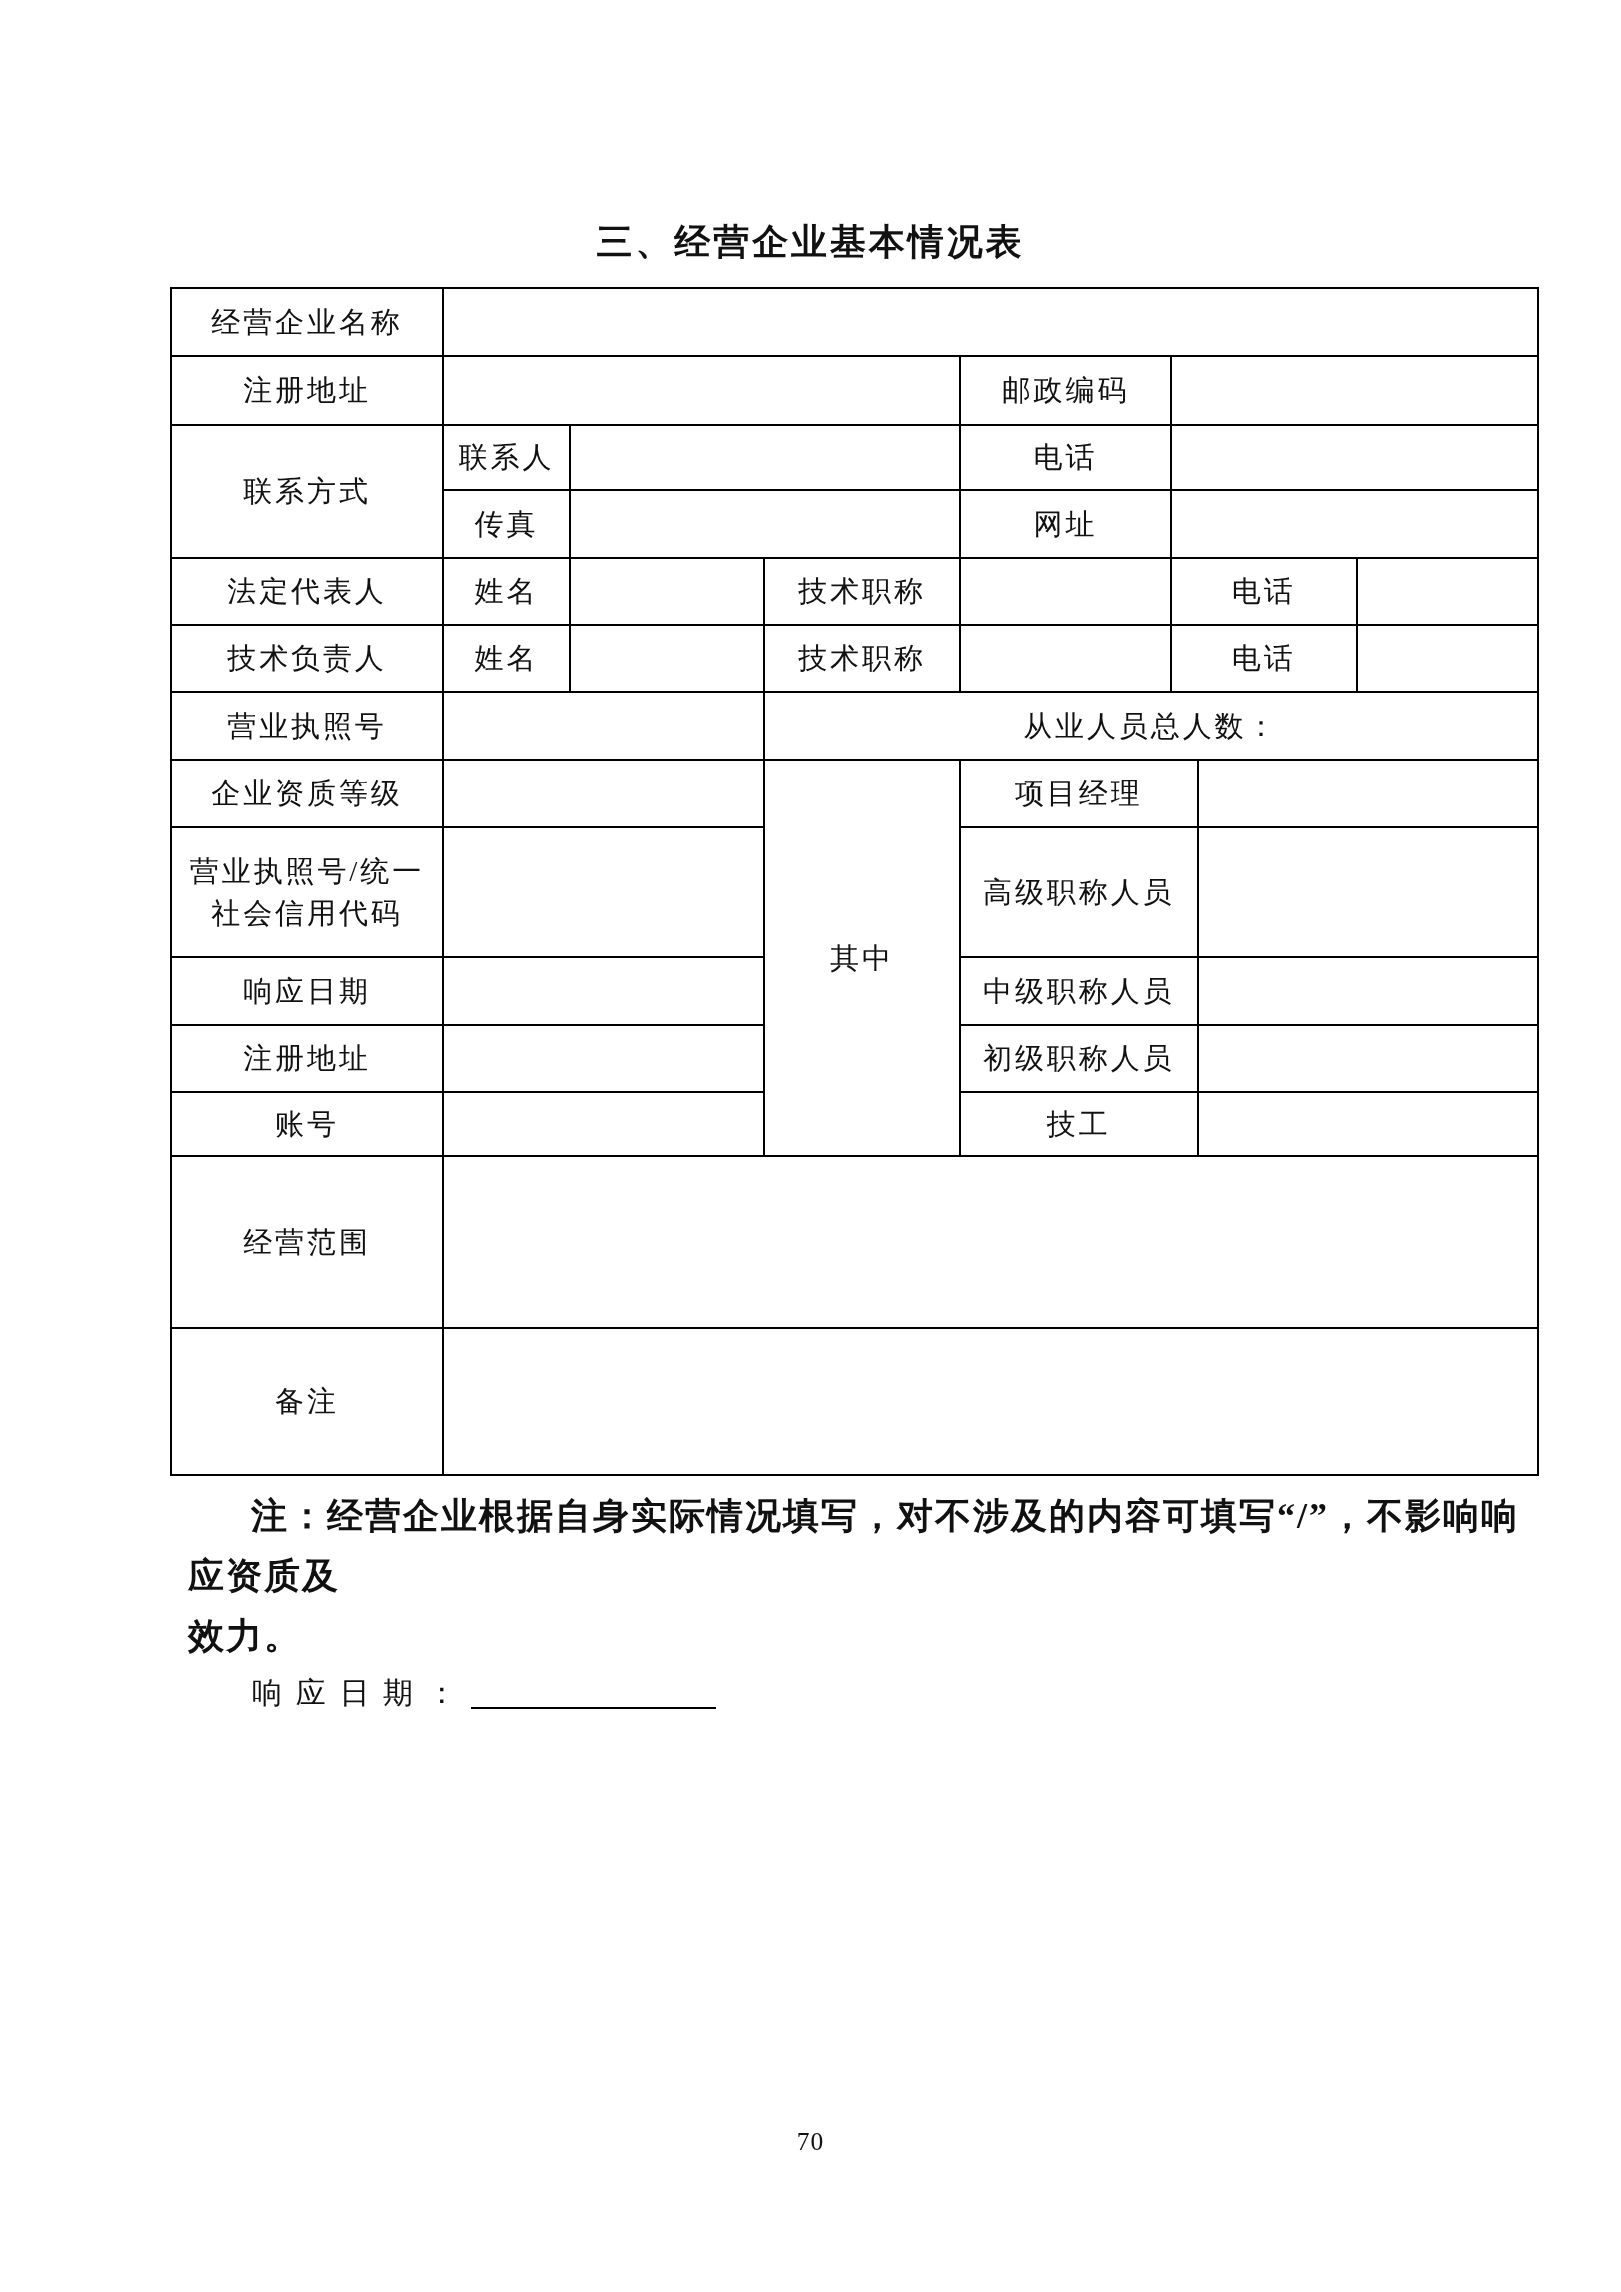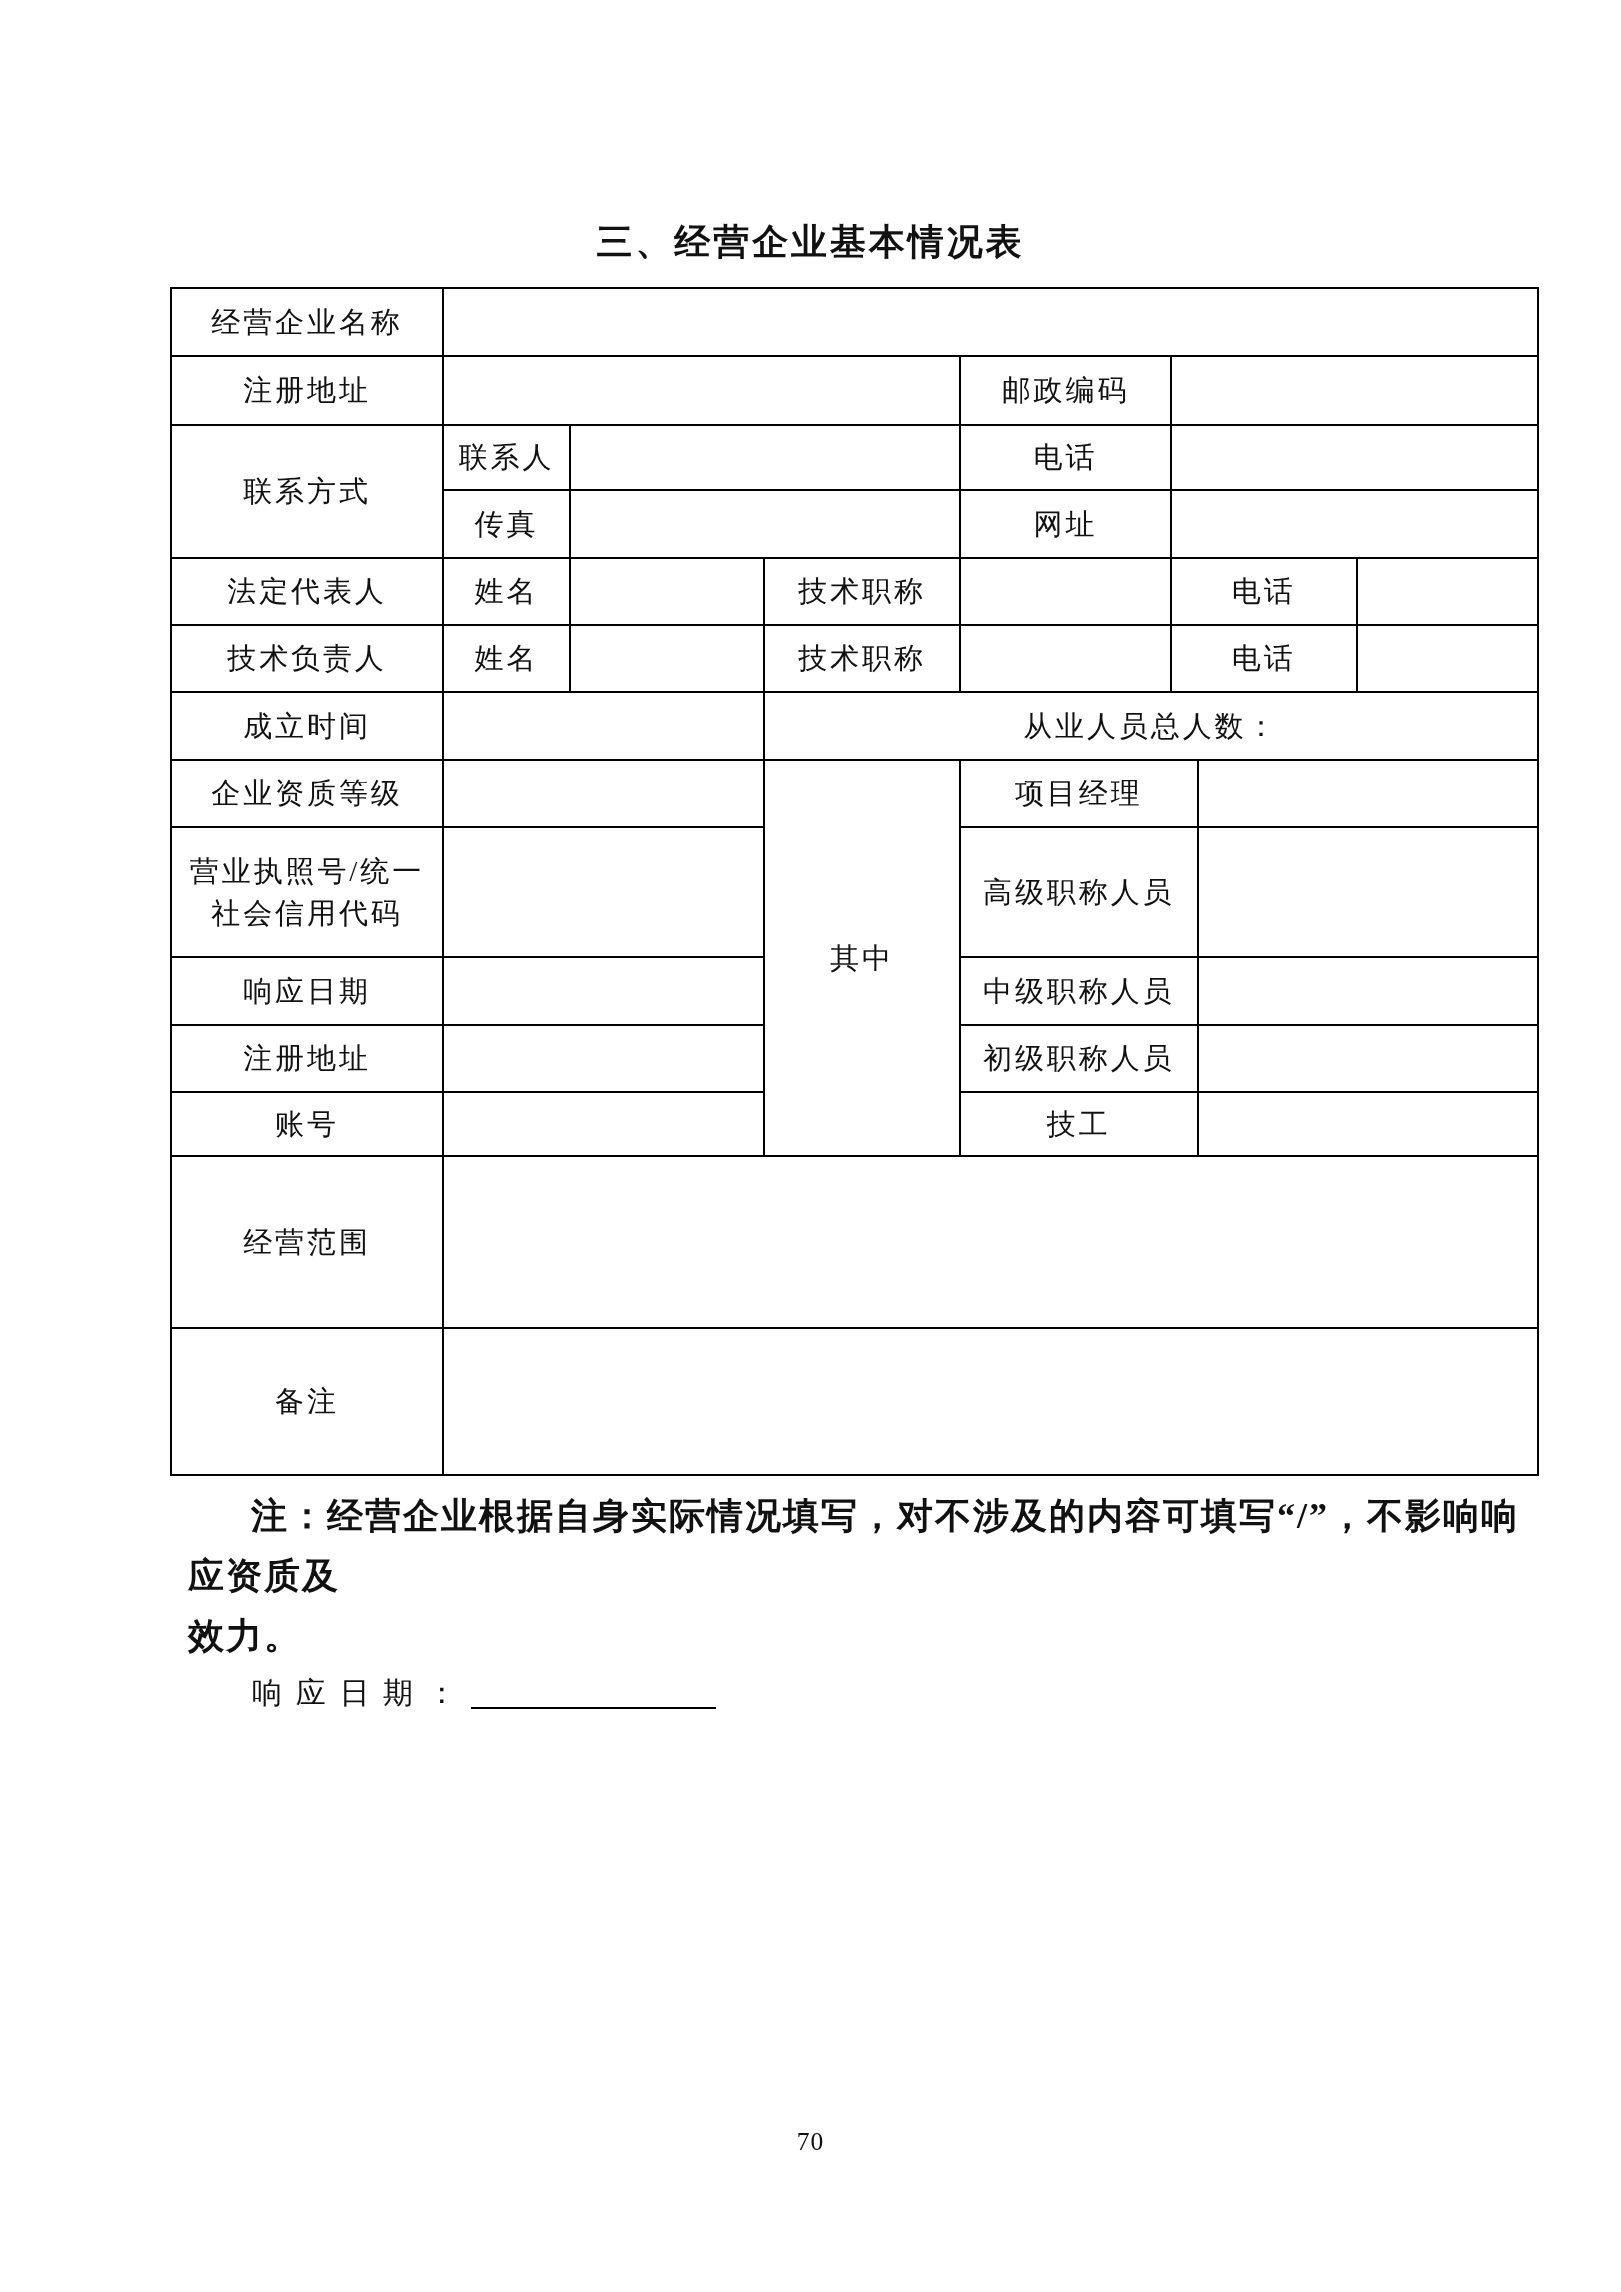--- a/index.html
+++ b/index.html
@@ -129,21 +129,21 @@
       <tr style="height:67px">
         <td>技术负责人</td>
         <td>姓名</td>
         <td></td>
         <td>技术职称</td>
         <td></td>
         <td colspan="2">电话</td>
         <td></td>
       </tr>
       <tr style="height:68px">
-        <td>成立时间</td>
+        <td>营业执照号</td>
         <td colspan="2"></td>
         <td colspan="5">从业人员总人数：</td>
       </tr>
       <tr style="height:67px">
         <td>企业资质等级</td>
         <td colspan="2"></td>
         <td rowspan="5">其中</td>
         <td colspan="2">项目经理</td>
         <td colspan="2"></td>
       </tr>

